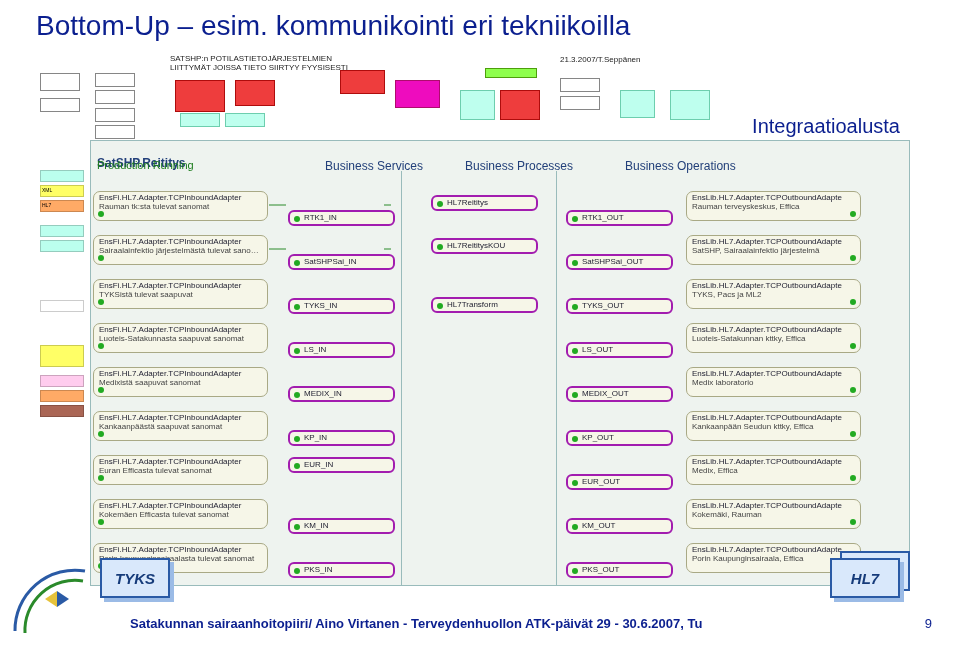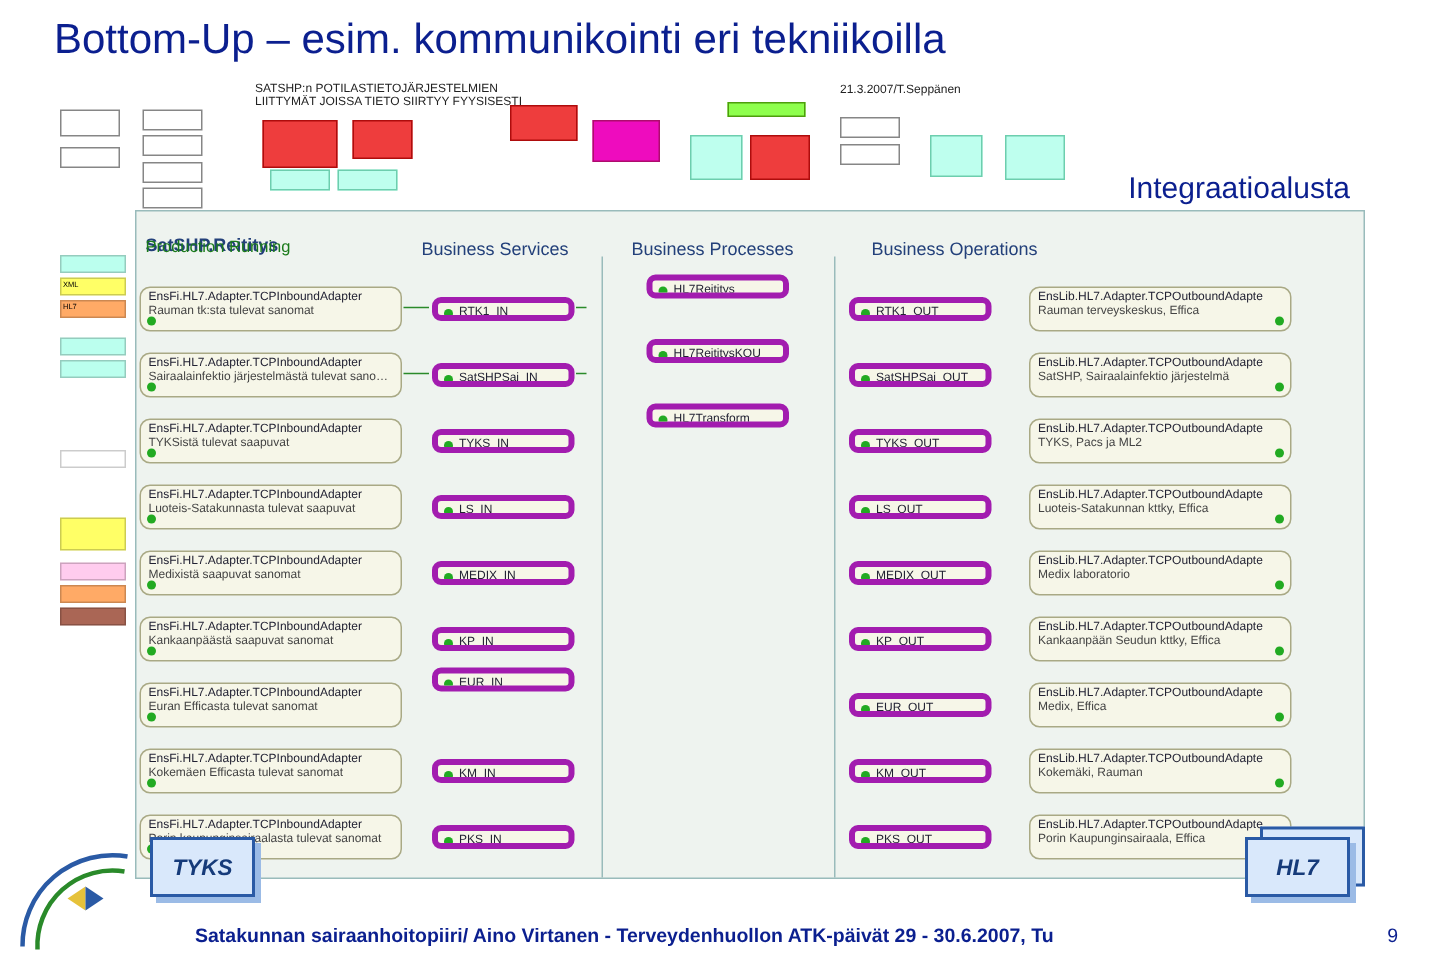--- a/index.html
+++ b/index.html
@@ -88,20 +88,21 @@
     top: 18px;
     left: 6px;
     font-size: 11px;
     color: #1a7a1a;
   }
   .col-head {
     position: absolute;
     top: 18px;
     font-size: 12px;
     color: #23407a;
+    margin-left: 44px;
   }
   .panel .spine {
     position: absolute;
     top: 30px;
     bottom: 0;
     width: 1px;
     background: #9bb;
   }
   
   .adapter {
@@ -121,29 +122,30 @@
   .adapter .dot {
     position: absolute;
     bottom: 3px; right: 4px;
     width: 6px; height: 6px; border-radius: 50%;
     background: #2a2;
   }
   .adapter.left .dot { right: auto; left: 4px; }
   
   .node {
     position: absolute;
-    width: 95px;
+    width: 107px;
     height: 16px;
     background: #f6f6e8;
-    border: 4px solid #a21caf;
+    border: 2px solid #a21caf;
     border-radius: 6px;
     font-size: 8px;
     padding: 1px 5px 1px 14px;
     white-space: nowrap;
     overflow: hidden;
+    margin-top: 12px;
   }
   .node .dot {
     position: absolute;
     top: 4px; left: 4px;
     width: 6px; height: 6px; border-radius: 50%;
     background: #2a2;
   }
   
   .wire-layer {
     position: absolute;
@@ -314,21 +316,21 @@
   <div class="node" style="top:145px;left:197px"><div class="dot"></div><span>TYKS_IN</span></div>
   <div class="node" style="top:145px;left:475px"><div class="dot"></div><span>TYKS_OUT</span></div>
   <div class="adapter" style="top:138px;left:595px">
       <div class="t">EnsLib.HL7.Adapter.TCPOutboundAdapte</div>
       <div class="s">TYKS, Pacs ja ML2</div>
       <div class="dot"></div>
     </div>
 
   <div class="adapter left" style="top:182px;left:2px">
       <div class="t">EnsFi.HL7.Adapter.TCPInboundAdapter</div>
-      <div class="s">Luoteis-Satakunnasta tulevat saapuvat</div>
+      <div class="s">Luoteis-Satakunnasta saapuvat sanomat</div>
       <div class="dot"></div>
     </div>
   <div class="node" style="top:189px;left:197px"><div class="dot"></div><span>LS_IN</span></div>
   <div class="node" style="top:189px;left:475px"><div class="dot"></div><span>LS_OUT</span></div>
   <div class="adapter" style="top:182px;left:595px">
       <div class="t">EnsLib.HL7.Adapter.TCPOutboundAdapte</div>
       <div class="s">Luoteis-Satakunnan kttky, Effica</div>
       <div class="dot"></div>
     </div>
 
@@ -392,21 +394,21 @@
   <div class="node" style="top:409px;left:197px"><div class="dot"></div><span>PKS_IN</span></div>
   <div class="node" style="top:409px;left:475px"><div class="dot"></div><span>PKS_OUT</span></div>
   <div class="adapter" style="top:402px;left:595px">
       <div class="t">EnsLib.HL7.Adapter.TCPOutboundAdapte</div>
       <div class="s">Porin Kaupunginsairaala, Effica</div>
       <div class="dot"></div>
     </div>
 
   <div class="node" style="top:42px;left:340px"><div class="dot"></div><span>HL7Reititys</span></div>
   <div class="node" style="top:85px;left:340px"><div class="dot"></div><span>HL7ReititysKOU</span></div>
-  <div class="node" style="top:128px;left:340px"><div class="dot"></div><span>HL7Transform</span></div>
+  <div class="node" style="top:144px;left:340px"><div class="dot"></div><span>HL7Transform</span></div>
 </div>
 
 <div class="badge" style="bottom:48px;left:100px">TYKS</div>
 
 <div class="badge-stack" style="bottom:48px;right:60px">
   <div class="b2"></div>
   <div class="badge" style="position:absolute;top:0;left:0">HL7</div>
 </div>
 
 <div class="corner-logo">

